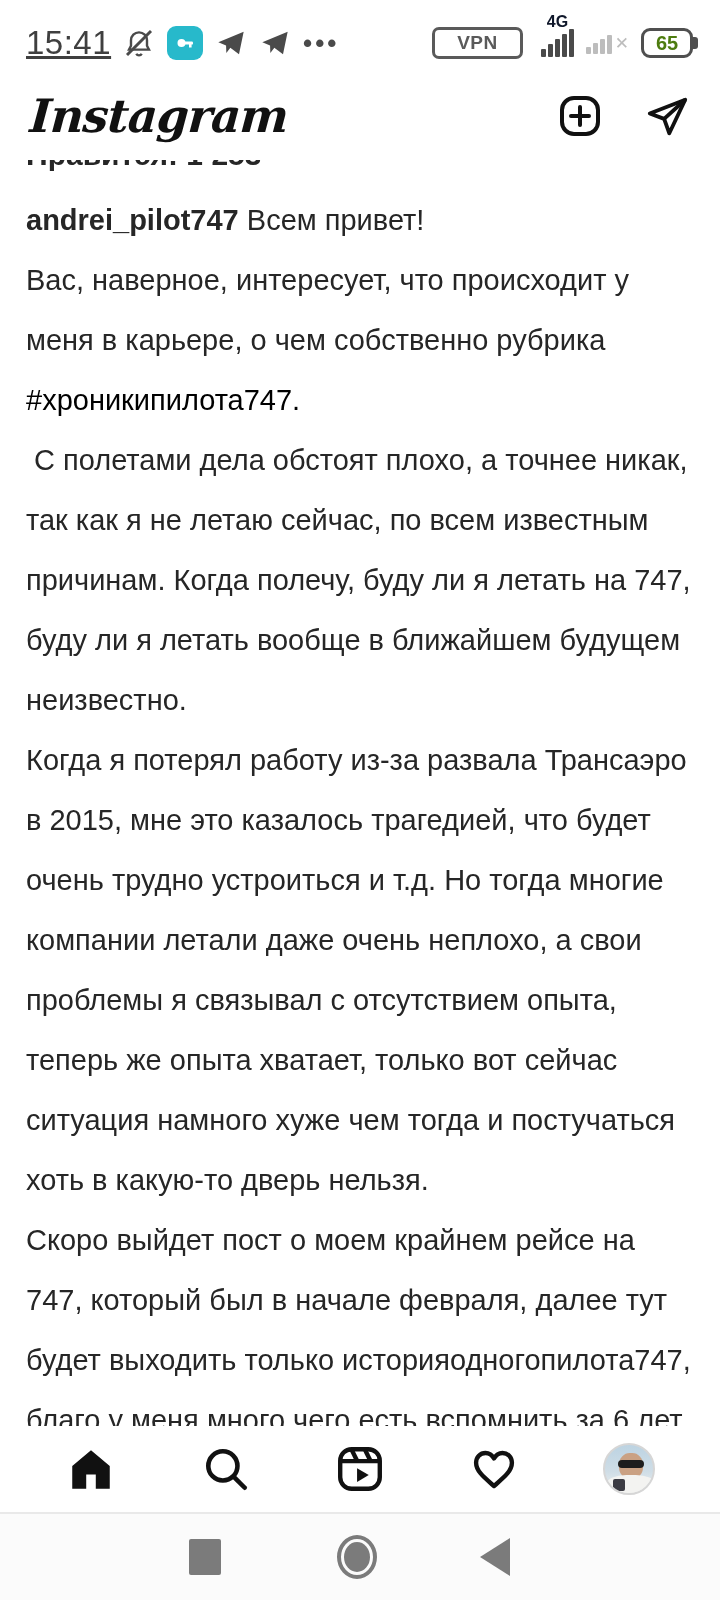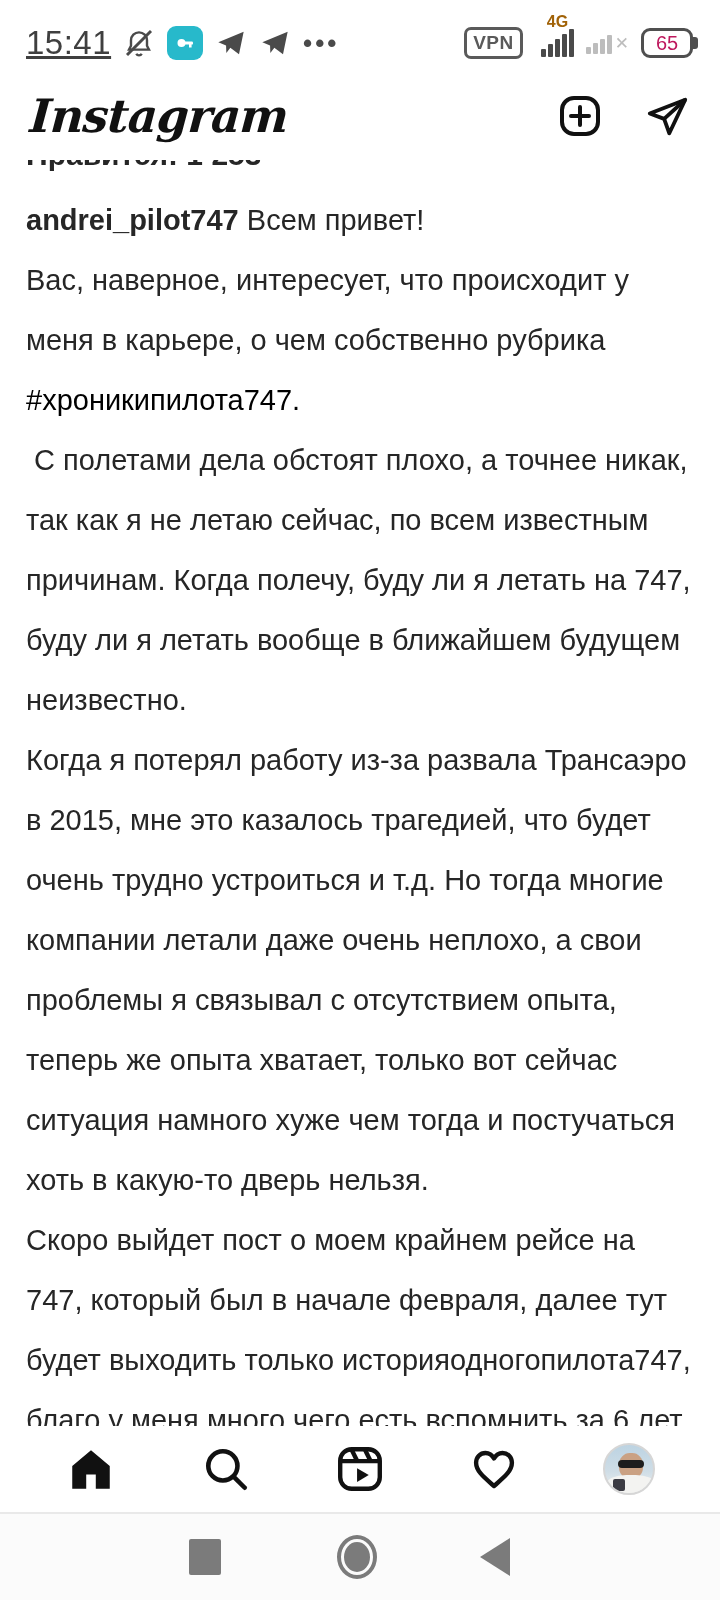--- a/index.html
+++ b/index.html
@@ -16,33 +16,33 @@
   }
   .sb-left, .sb-right { display:flex; align-items:center; gap:12px; }
   .sb-time { font-size:33px; font-weight:500; letter-spacing:.5px; color:#3f3f3f;text-decoration:underline; }
   .sb-ellipsis { font-size:26px; font-weight:700; letter-spacing:3px; color:#4a4a4a; }
   .key-badge {
     width:36px; height:34px; background:#27b9cb; border-radius:9px;
     display:flex; align-items:center; justify-content:center;
   }
   .vpn-badge {
     border:3px solid #5a5a5a; border-radius:7px; color:#5a5a5a;
-    font-size:19px; font-weight:700; padding:2px 6px; letter-spacing:.5px;
+    font-size:19px; font-weight:700; padding:2px 22px; letter-spacing:.5px;
   }
   .battery { display:flex; align-items:center; }
   .battery-body {
     width:52px; height:30px; border:3px solid #4f4f4f; border-radius:9px;
     display:flex; align-items:center; justify-content:center;
-    font-size:20px; font-weight:400; color:#be185d;
+    font-size:20px; font-weight:700; color:#4d7c0f;
   }
   .battery-nub { width:5px; height:12px; background:#4f4f4f; border-radius:0 3px 3px 0; }
   .sig { display:flex; align-items:flex-end; gap:2px; position:relative; }
   .sig .bar { width:5px; background:#4a4a4a; border-radius:1px; }
   .sig.dim .bar { background:#bdbdbd; }
-  .sig-4g { position:absolute; top:-16px; left:6px; font-size:16px; font-weight:700; color:#a16207; }
+  .sig-4g { position:absolute; top:-16px; left:6px; font-size:16px; font-weight:700; color:#0f172a; }
   .sig-x { font-size:17px; color:#bdbdbd; font-weight:700; margin-left:1px; }
   
   .app-header {
     height:88px; display:flex; align-items:center; justify-content:space-between;
     padding:0 30px 0 30px; background:#fff; position:relative; z-index:2;
   }
   .logo {
     font-family:"DejaVu Serif",serif; font-style:italic; font-weight:700;
     font-size:46px; letter-spacing:-1px; color:#111; transform:skewX(-4deg);
   }

